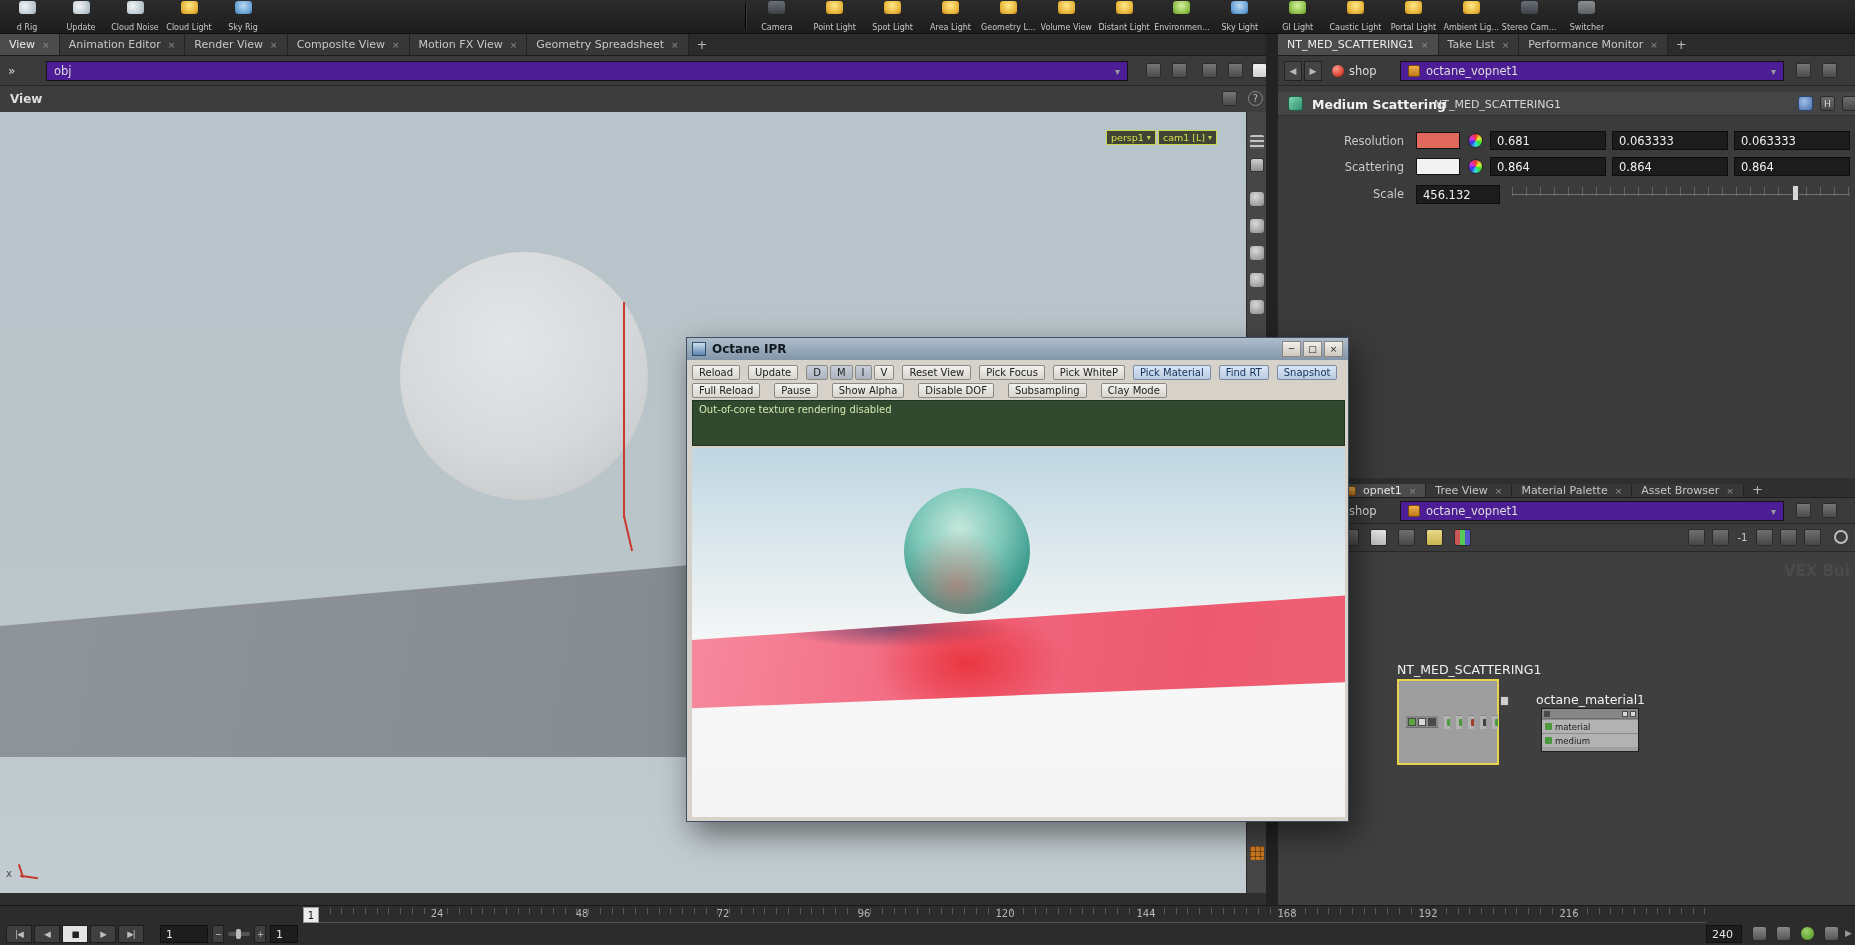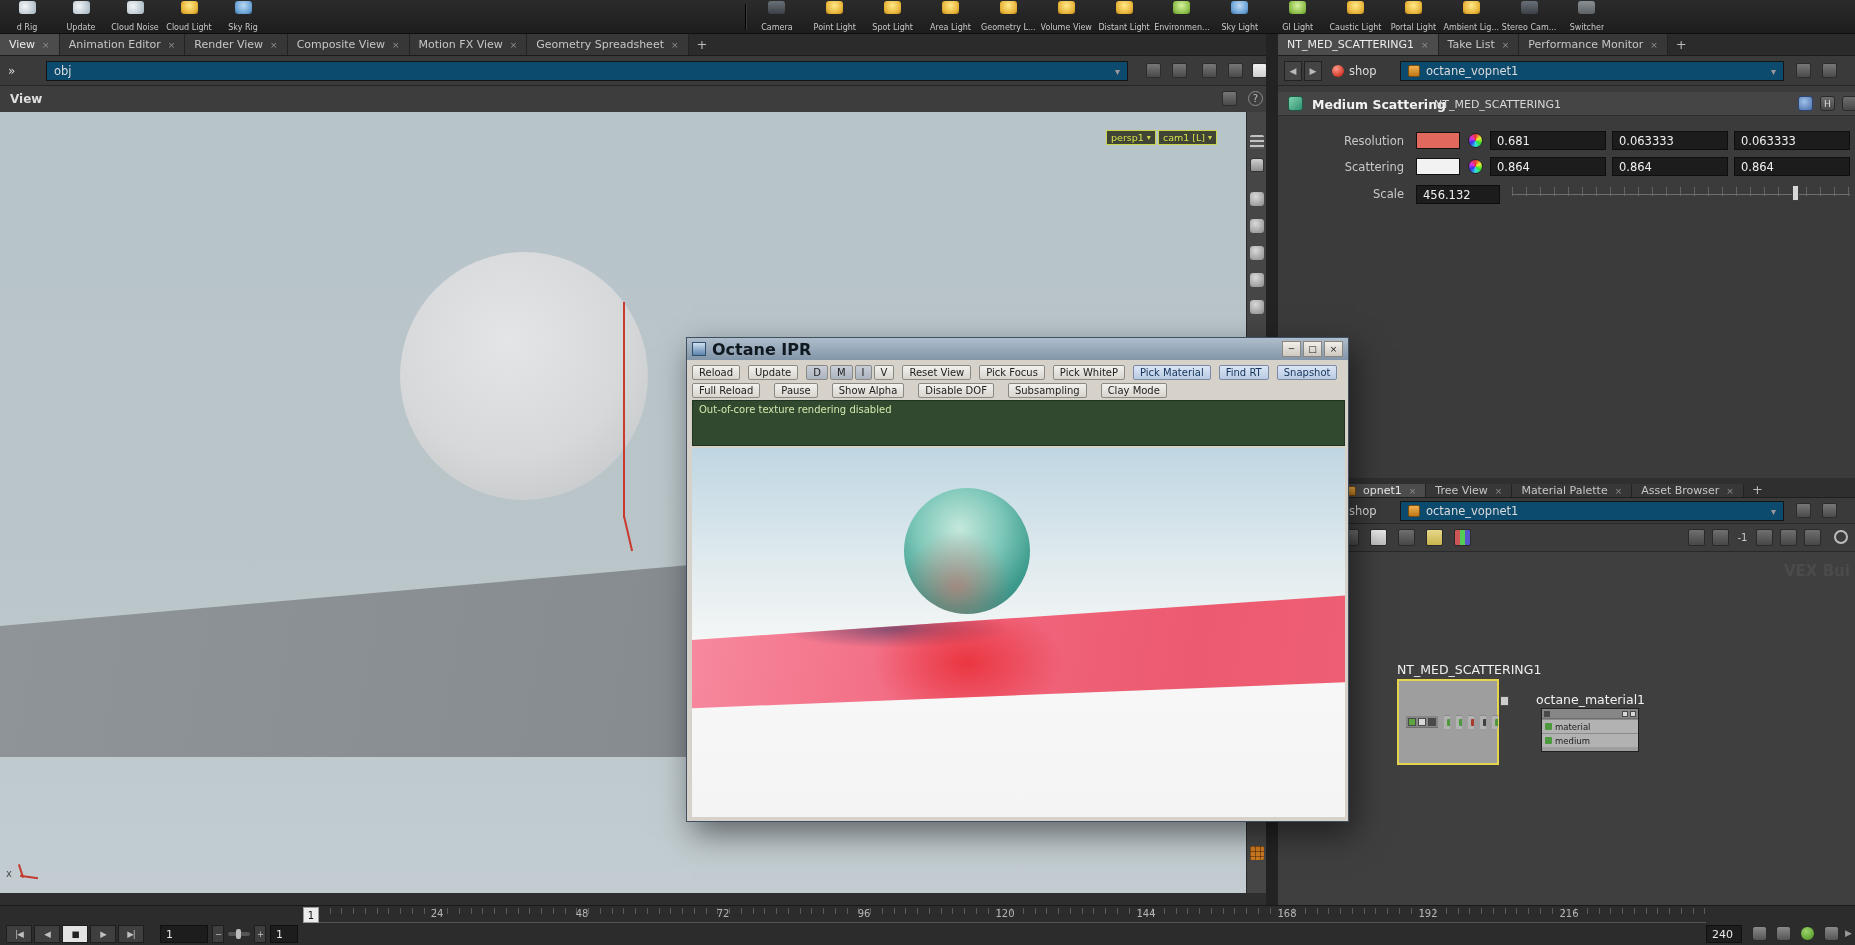--- a/index.html
+++ b/index.html
@@ -26,21 +26,21 @@
   
   .tabs{position:absolute;top:34px;height:22px;background:#2b2b2b;display:flex;align-items:stretch;border-bottom:1px solid #1c1c1c}
   .tab{display:flex;align-items:center;gap:7px;padding:0 9px;background:#373737;border-right:1px solid #232323;
        font-size:11px;color:#c6c6c6;white-space:nowrap;overflow:hidden}
   .tab.active{background:#4c4c4c;color:#ececec}
   .tab .tx{font-size:9px;color:#8f8f8f}
   .plus{display:flex;align-items:center;padding:0 8px;color:#bbb;font-size:13px}
 
   
   .pathrow{position:absolute;top:56px;height:30px;background:#3a3a3a;border-bottom:1px solid #262626}
-  .sel{position:absolute;background:#0c4a6e;border:1px solid #141414;color:#dcdcdc;font-size:11.5px;
+  .sel{position:absolute;background:#4c1d95;border:1px solid #141414;color:#dcdcdc;font-size:11.5px;
        display:flex;align-items:center;gap:6px;padding:0 7px;height:20px}
   .sel .dd{margin-left:auto;color:#9a9a9a;font-size:10px}
   .pico{position:absolute;width:15px;height:15px;border-radius:2px;background:linear-gradient(#777,#4a4a4a);border:1px solid #2c2c2c}
   .pico.white{background:linear-gradient(#f2f2f2,#cfcfcf)}
   .navbtn{position:absolute;width:18px;height:20px;background:#444;border:1px solid #222;color:#b9b9b9;
           font-size:9px;display:flex;align-items:center;justify-content:center}
   .crumb{position:absolute;display:flex;align-items:center;gap:5px;font-size:11.5px;color:#ddd;height:20px}
   .cico{width:12px;height:12px;border-radius:50%}
   .cico.red{background:radial-gradient(circle at 35% 30%,#ff9a8a,#d23b2a 70%,#8f1f12)}
   .cico.orange{border-radius:2px;background:linear-gradient(#f0b050,#c07818);border:1px solid #7a4d0e}
@@ -124,21 +124,21 @@
           font-size:11px;display:flex;align-items:center;padding:0 5px}
   .tmini{position:absolute;border-radius:2px}
   .tlico{position:absolute;top:20px;width:15px;height:15px;border-radius:3px;background:linear-gradient(#8a8a8a,#555);border:1px solid #2a2a2a}
   .tlico.green{border-radius:50%;background:radial-gradient(circle at 40% 32%,#9cd46a,#4a8f1f)}
 
   
   #owin{position:absolute;left:686px;top:337px;width:663px;height:485px;background:#d6d2ca;
         border:1px solid #3f4e61;box-shadow:6px 12px 30px rgba(0,0,0,.5);z-index:60}
   #otitle{position:absolute;left:0;top:0;width:661px;height:22px;background:linear-gradient(#aebdcb,#8296a9);
           display:flex;align-items:center;padding:0 5px;gap:6px}
-  #otitle .ttext{font-size:16px;font-weight:bold;color:#101820}
+  #otitle .ttext{font-size:12px;font-weight:bold;color:#101820}
   .wicon{width:14px;height:14px;background:linear-gradient(#cfe0f0,#5b83ad);border:1px solid #31506e}
   .wbtns{margin-left:auto;display:flex;gap:2px}
   .wbtn{width:19px;height:16px;background:linear-gradient(#f2efe9,#cdc9c0);border:1px solid #8a8781;
         font-size:9px;color:#222;display:flex;align-items:center;justify-content:center}
   .orow{position:absolute;left:5px;width:653px;height:16px;display:flex;gap:8px;align-items:center}
   .orow.r2{gap:14px}
   .ogroup{display:flex;gap:2px}
   .obtn{background:linear-gradient(#f2f1ee,#d8d5cd);border:1px solid #8a8a84;border-radius:2px;
         font-size:10px;color:#222;padding:0 6px;height:15px;line-height:13px;white-space:nowrap;
         display:flex;align-items:center}

